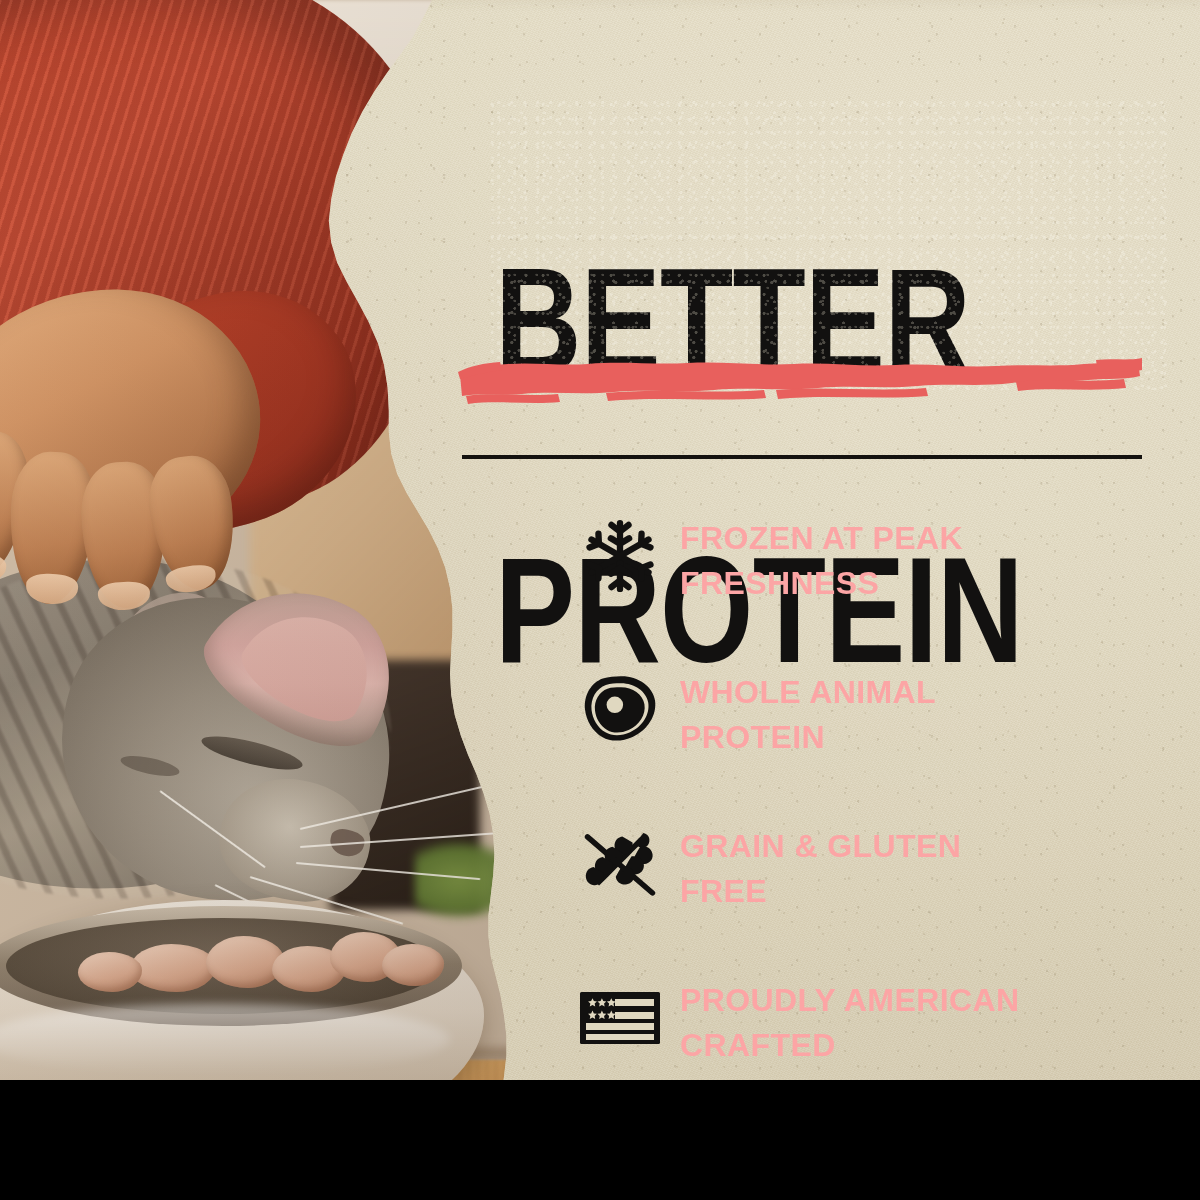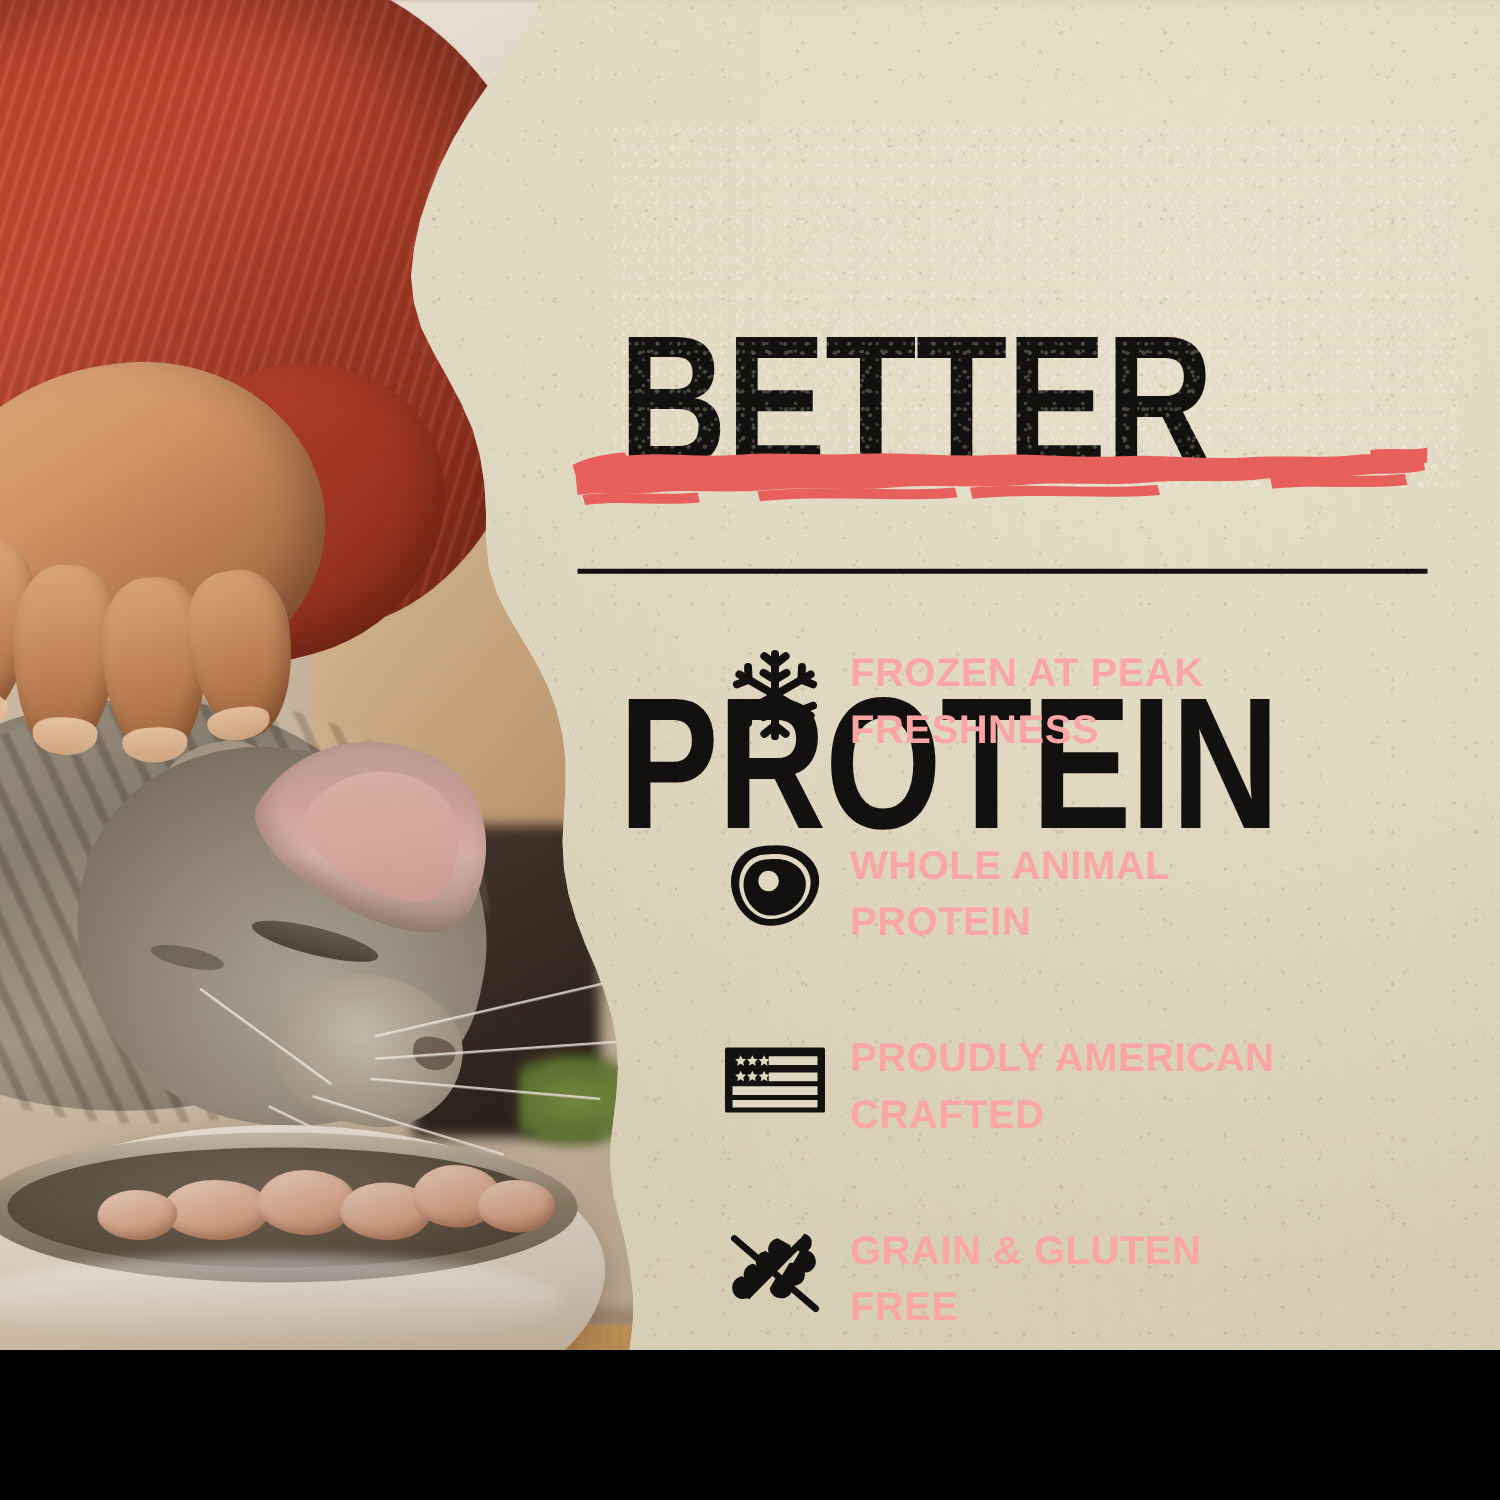--- a/index.html
+++ b/index.html
@@ -470,20 +470,55 @@
                    C11.2 23.6 16.0 15.8 23.1 13.4 C26.7 12.2 30.5 12.3 34.0 12.2 Z" fill="#121110"></path>
           <circle cx="29.5" cy="27.5" r="7.2" fill="#e0d8c0"></circle>
         </svg>
       </div>
       <div class="feat-label">WHOLE ANIMAL
 PROTEIN</div>
     </div>
 
     <div class="feature">
       <div class="feat-icon">
+        <svg width="78" height="76" viewBox="0 0 66 64" aria-hidden="true">
+          <g fill="#121110">
+
+            <path d="M49.5 9.5 C44 15 37 22 30.5 28.5 C24 35 17.5 41.5 12 47
+                     L15.3 50.2 C21 44.5 27.5 38 34 31.5 C40.5 25 47.5 18 52.8 12.7 Z"></path>
+
+            <path d="M52.8 5.8 C56.4 6.6 58.4 9.5 57.8 13.1 C57.2 16.6 54.2 18.7 50.7 18.1
+                     C48.4 17.7 46.8 16.2 46.2 14.1 C48.5 11.2 50.7 8.4 52.8 5.8 Z"></path>
+
+            <path d="M50.5 16.8 C55.8 16.0 60.2 19.2 60.6 24.2 C60.9 28.3 58.0 31.6 53.8 32.0
+                     C49.4 32.4 46.0 29.6 45.3 25.6 C47.0 22.6 48.7 19.6 50.5 16.8 Z"></path>
+            <path d="M42.8 25.5 C48.2 24.6 52.8 27.8 53.2 32.9 C53.5 37.1 50.5 40.5 46.2 40.9
+                     C41.7 41.3 38.2 38.4 37.6 34.3 C39.3 31.3 41.0 28.3 42.8 25.5 Z"></path>
+            <path d="M34.6 34.0 C40.0 33.1 44.6 36.3 45.0 41.4 C45.3 45.6 42.3 49.0 38.0 49.4
+                     C33.5 49.8 30.0 46.9 29.4 42.8 C31.1 39.8 32.8 36.8 34.6 34.0 Z"></path>
+
+            <path d="M43.6 13.8 C44.3 19.1 41.2 23.7 36.2 24.1 C32.1 24.4 28.8 21.5 28.4 17.3
+                     C28.0 12.9 30.9 9.4 34.9 8.8 C37.9 10.5 40.8 12.2 43.6 13.8 Z"></path>
+            <path d="M35.3 22.4 C36.0 27.7 32.9 32.3 27.9 32.7 C23.8 33.0 20.5 30.1 20.1 25.9
+                     C19.7 21.5 22.6 18.0 26.6 17.4 C29.6 19.1 32.5 20.8 35.3 22.4 Z"></path>
+            <path d="M27.0 31.0 C27.7 36.3 24.6 40.9 19.6 41.3 C15.5 41.6 12.2 38.7 11.8 34.5
+                     C11.4 30.1 14.3 26.6 18.3 26.0 C21.3 27.7 24.2 29.4 27.0 31.0 Z"></path>
+            <path d="M19.3 39.6 C20.0 44.9 16.9 49.5 11.9 49.9 C7.8 50.2 4.5 47.3 4.1 43.1
+                     C3.7 38.7 6.6 35.2 10.6 34.6 C13.6 36.3 16.5 38.0 19.3 39.6 Z"></path>
+          </g>
+
+          <line x1="5.5" y1="9.0" x2="60.5" y2="56.5" stroke="#121110" stroke-width="4.6" stroke-linecap="round"></line>
+        </svg>
+      </div>
+      <div class="feat-label">GRAIN &amp; GLUTEN
+FREE</div>
+    </div>
+
+    <div class="feature">
+      <div class="feat-icon">
         <svg width="84" height="56" viewBox="0 0 84 56" aria-hidden="true">
           <rect x="2" y="2" width="80" height="52" rx="1.5" fill="#121110"></rect>
 
           <rect x="37" y="9" width="39" height="7" fill="#e0d8c0"></rect>
           <rect x="37" y="22" width="39" height="7" fill="#e0d8c0"></rect>
           <rect x="8" y="33" width="68" height="7" fill="#e0d8c0"></rect>
           <rect x="8" y="44" width="68" height="6" fill="#e0d8c0"></rect>
 
           <g fill="#e0d8c0">
             <path d="M14.5 8.2 l1.35 2.85 3.05.4 -2.25 2.1 .58 3.0 -2.73-1.47 -2.73 1.47 .58-3.0 -2.25-2.1 3.05-.4 Z"></path>
@@ -492,49 +527,14 @@
             <path d="M14.5 20.6 l1.35 2.85 3.05.4 -2.25 2.1 .58 3.0 -2.73-1.47 -2.73 1.47 .58-3.0 -2.25-2.1 3.05-.4 Z"></path>
             <path d="M23.9 20.6 l1.35 2.85 3.05.4 -2.25 2.1 .58 3.0 -2.73-1.47 -2.73 1.47 .58-3.0 -2.25-2.1 3.05-.4 Z"></path>
             <path d="M33.3 20.6 l1.35 2.85 3.05.4 -2.25 2.1 .58 3.0 -2.73-1.47 -2.73 1.47 .58-3.0 -2.25-2.1 3.05-.4 Z"></path>
           </g>
         </svg>
       </div>
       <div class="feat-label">PROUDLY AMERICAN
 CRAFTED</div>
     </div>
 
-    <div class="feature">
-      <div class="feat-icon">
-        <svg width="78" height="76" viewBox="0 0 66 64" aria-hidden="true">
-          <g fill="#121110">
-
-            <path d="M49.5 9.5 C44 15 37 22 30.5 28.5 C24 35 17.5 41.5 12 47
-                     L15.3 50.2 C21 44.5 27.5 38 34 31.5 C40.5 25 47.5 18 52.8 12.7 Z"></path>
-
-            <path d="M52.8 5.8 C56.4 6.6 58.4 9.5 57.8 13.1 C57.2 16.6 54.2 18.7 50.7 18.1
-                     C48.4 17.7 46.8 16.2 46.2 14.1 C48.5 11.2 50.7 8.4 52.8 5.8 Z"></path>
-
-            <path d="M50.5 16.8 C55.8 16.0 60.2 19.2 60.6 24.2 C60.9 28.3 58.0 31.6 53.8 32.0
-                     C49.4 32.4 46.0 29.6 45.3 25.6 C47.0 22.6 48.7 19.6 50.5 16.8 Z"></path>
-            <path d="M42.8 25.5 C48.2 24.6 52.8 27.8 53.2 32.9 C53.5 37.1 50.5 40.5 46.2 40.9
-                     C41.7 41.3 38.2 38.4 37.6 34.3 C39.3 31.3 41.0 28.3 42.8 25.5 Z"></path>
-            <path d="M34.6 34.0 C40.0 33.1 44.6 36.3 45.0 41.4 C45.3 45.6 42.3 49.0 38.0 49.4
-                     C33.5 49.8 30.0 46.9 29.4 42.8 C31.1 39.8 32.8 36.8 34.6 34.0 Z"></path>
-
-            <path d="M43.6 13.8 C44.3 19.1 41.2 23.7 36.2 24.1 C32.1 24.4 28.8 21.5 28.4 17.3
-                     C28.0 12.9 30.9 9.4 34.9 8.8 C37.9 10.5 40.8 12.2 43.6 13.8 Z"></path>
-            <path d="M35.3 22.4 C36.0 27.7 32.9 32.3 27.9 32.7 C23.8 33.0 20.5 30.1 20.1 25.9
-                     C19.7 21.5 22.6 18.0 26.6 17.4 C29.6 19.1 32.5 20.8 35.3 22.4 Z"></path>
-            <path d="M27.0 31.0 C27.7 36.3 24.6 40.9 19.6 41.3 C15.5 41.6 12.2 38.7 11.8 34.5
-                     C11.4 30.1 14.3 26.6 18.3 26.0 C21.3 27.7 24.2 29.4 27.0 31.0 Z"></path>
-            <path d="M19.3 39.6 C20.0 44.9 16.9 49.5 11.9 49.9 C7.8 50.2 4.5 47.3 4.1 43.1
-                     C3.7 38.7 6.6 35.2 10.6 34.6 C13.6 36.3 16.5 38.0 19.3 39.6 Z"></path>
-          </g>
-
-          <line x1="5.5" y1="9.0" x2="60.5" y2="56.5" stroke="#121110" stroke-width="4.6" stroke-linecap="round"></line>
-        </svg>
-      </div>
-      <div class="feat-label">GRAIN &amp; GLUTEN
-FREE</div>
-    </div>
-
   </div>
 </div>
 
 </body></html>

